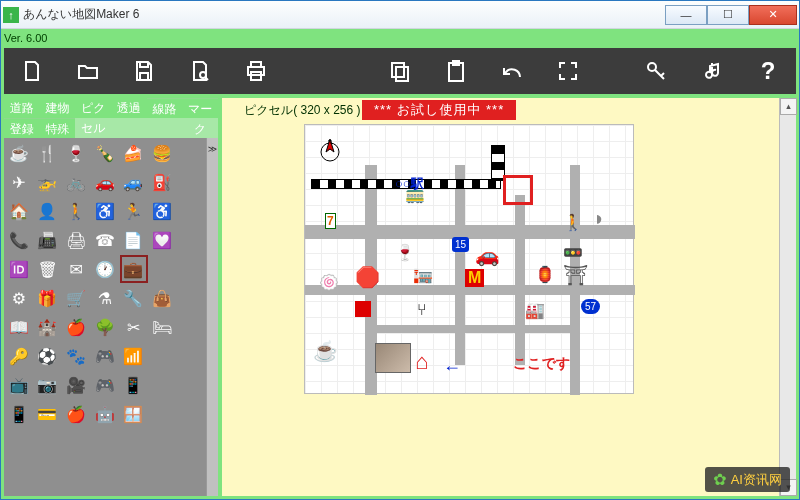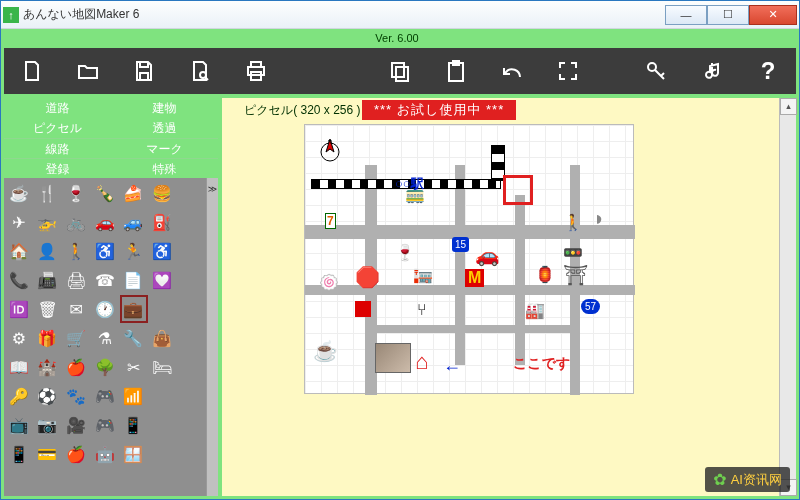--- a/index.html
+++ b/index.html
@@ -5,29 +5,29 @@
 *{margin:0;padding:0;box-sizing:border-box;font-family:"MS PGothic","Meiryo",sans-serif;}
 body{width:800px;height:500px;overflow:hidden;background:#fff;}
 .window{width:800px;height:500px;border:1px solid #2a78c0;background:#fff;display:flex;flex-direction:column;}
 .titlebar{height:28px;background:linear-gradient(#fdfefe,#eaf1f7);display:flex;align-items:center;padding:0 2px;border-bottom:1px solid #d0d7de;}
 .titlebar .appicon{width:16px;height:16px;background:#3ab54a;display:flex;align-items:center;justify-content:center;color:#fff;font-size:11px;margin-right:4px;}
 .titlebar .title{font-size:12px;color:#333;flex:1;}
 .wbuttons{display:flex;gap:0;}
 .wbtn{width:42px;height:20px;border:1px solid #7a9fc2;background:linear-gradient(#f7fbff,#dce8f5);display:flex;align-items:center;justify-content:center;font-size:11px;color:#333;}
 .wbtn.close{background:linear-gradient(#f16f5b,#d9472f);color:#fff;border-color:#a8301d;width:48px;}
 .client{flex:1;background:#7fe37f;display:flex;flex-direction:column;padding:3px;min-height:0;}
-.verrow{height:16px;text-align:center;font-size:11px;color:#004000;padding-right:6px;}
+.verrow{height:16px;text-align:left;font-size:11px;color:#004000;padding-right:6px;}
 .toolbar{height:46px;background:#3c3c3c;display:flex;align-items:center;padding:0 14px;gap:28px;}
 .tbtn{width:28px;height:28px;color:#fff;display:flex;align-items:center;justify-content:center;}
 .tbtn svg{width:24px;height:24px;stroke:#fff;fill:none;stroke-width:2;}
 .tspace{flex:0 0 60px;}
 .tflex{flex:1;}
 .workspace{flex:1;display:flex;gap:4px;min-height:0;margin-top:4px;}
 .sidebar{width:214px;display:flex;flex-direction:column;background:#a7e8a7;border-radius:2px;min-height:0;}
-.tabs{display:grid;grid-template-columns:repeat(2,1fr);}
+.tabs{display:grid;grid-template-columns:repeat(6,1fr);}
 .tab{height:20px;font-size:12px;color:#fff;text-align:center;line-height:20px;background:#7fe37f;}
 .tab.row2{border-top:1px solid #8fd88f;}
 .palette-wrap{flex:1;display:flex;min-height:0;}
 .palette{flex:1;background:#8f8f8f;display:grid;grid-template-columns:repeat(7,1fr);grid-auto-rows:28px;gap:1px;padding:1px;overflow:hidden;}
 .picon{background:#8f8f8f;color:#fff;display:flex;align-items:center;justify-content:center;font-size:16px;}
 .picon.sel{background:#8f8f8f;box-shadow:inset 0 0 0 2px #8b2020;}
 .picon.sel .inner{color:#d4b030;}
 .expand{width:12px;background:#c0c0c0;border-left:1px solid #999;display:flex;align-items:flex-start;justify-content:center;padding-top:6px;font-size:9px;color:#333;}
 .canvas-area{flex:1;background:#7fe37f;display:flex;min-height:0;}
 .canvas-frame{flex:1;background:#fef9c3;overflow:hidden;position:relative;}

